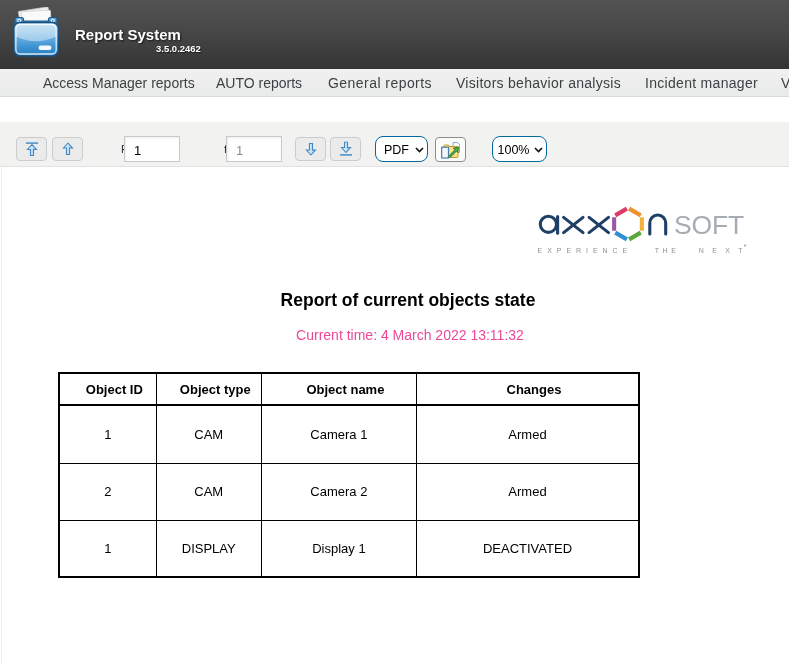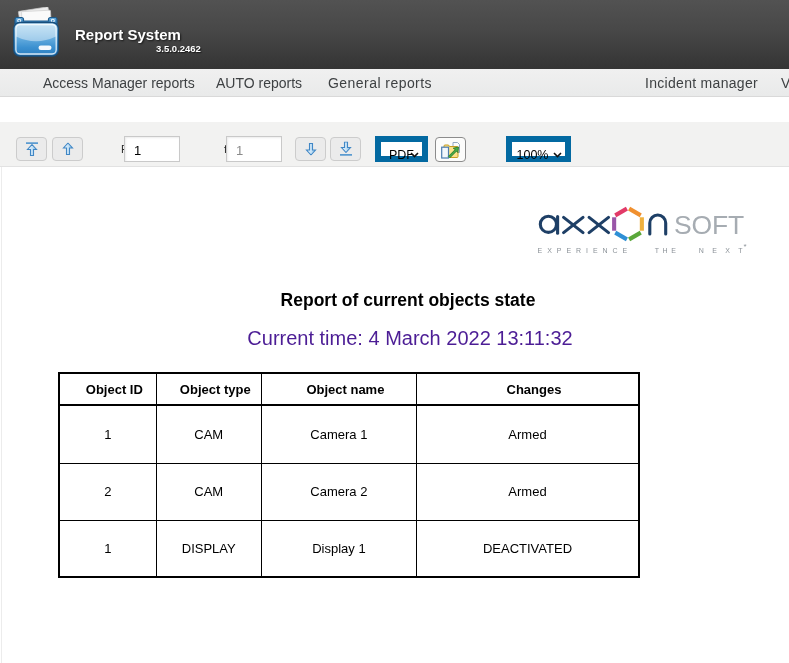--- a/index.html
+++ b/index.html
@@ -31,31 +31,31 @@
 #tb { position:absolute; left:0; top:122px; width:789px; height:45px;
   background:#f2f2f1; border-bottom:1px solid #e2e2e2; }
 .tbtn { position:absolute; top:15px; width:31px; height:24px; background:#ebebeb;
   border:1px solid #cccccc; border-radius:4px; }
 .tbtn svg { position:absolute; left:50%; top:50%; transform:translate(-50%,-50%); }
 .tlabel { position:absolute; top:21px; font-size:11px; color:#2b2b2b;margin-left:32px; }
 .tinput { position:absolute; top:14px; width:56px; height:26px; background:#fff;
   border:1px solid #c9c9c9; box-shadow:inset 1px 1px 2px rgba(0,0,0,.08);
   font-size:13px; padding:6px 0 0 9px; }
 .tsel { position:absolute; top:14px; height:26px; background:#fff;
-  border:6px solid #0369a1; border-radius:0; font-size:12.5px; color:#000; }
+  border:1px solid #0369a1; border-radius:8px; font-size:12.5px; color:#000; }
 .tsel .txt { position:absolute; left:8px; top:6px; }
 .tsel svg { position:absolute; right:3.5px; top:10px; }
 
 
 #rep { position:absolute; left:0; top:0; width:640px; height:663px; pointer-events:none; }
 #logo { position:absolute; left:535px; top:195px; }
 #title { position:absolute; left:57px; top:290px; width:702px; text-align:center;
   font-size:17.5px; font-weight:bold; color:#000; }
 #time { position:absolute; left:59px; top:327px; width:702px; text-align:center;
-  font-size:20px; color:#4c1d95; }
+  font-size:14px; color:#ec4899; }
 table { position:absolute; left:58px; top:372px; border-collapse:collapse;
   table-layout:fixed; }
 td,th { border:1px solid #000; font-size:13px; text-align:center; vertical-align:middle;
   padding:0; color:#000; }
 th { font-weight:bold; height:32px; }
 tr.h2 th { border-bottom:2px solid #000;padding-left:13px; }
 tr.r1 td { height:58px; } tr.r2 td { height:57px; } tr.r3 td { height:57px; } tr.r4 td { height:56px; }
 table { border:2px solid #000; }
 </style>
 </head>
@@ -91,20 +91,21 @@
       <rect x="25.5" y="38.5" width="13" height="4.6" rx="2.3" fill="rgba(255,255,255,.95)"></rect>
     </svg>
     <div class="t1">Report System</div>
     <div class="t2">3.5.0.2462</div>
   </div>
 
   <div id="menu">
     <span style="left:15px">Access Manager reports</span>
     <span style="left:188px">AUTO reports</span>
     <span style="left:300px;letter-spacing:.45px">General reports</span>
+    <span style="left:428px;letter-spacing:.28px">Visitors behavior analysis</span>
     <span style="left:617px;letter-spacing:.3px">Incident manager</span>
     <span style="left:753px">Visitors counter reports</span>
   </div>
 
 
   <div id="tb">
     <div class="tbtn" style="left:16px">
       <svg width="17" height="15" viewBox="0 0 17 15">
         <line x1="2.5" y1="1.6" x2="14.5" y2="1.6" stroke="#5b9bd0" stroke-width="1.7"></line>
         <path d="M8.5 3 L13 8 L10 8 L10 14 L7 14 L7 8 L4 8 Z" fill="url(#ag)" stroke="#4187c5" stroke-width="1.1"></path>
@@ -137,21 +138,21 @@
         </svg>
     </div>
     <div class="tbtn" style="left:435px;width:31px;height:25px;background:#fcfcfb;border-color:#8c8c8c">
       <svg width="20" height="18" viewBox="0 0 20 18">
         <path d="M12 1.5 L16.5 1.5 L18.5 3.5 L18.5 11.5 L12 11.5 Z" fill="#fdfdfd" stroke="#93a9c3" stroke-width="1"></path>
         <path d="M3 6.5 L3 5 Q3 4 4 4 L7.5 4 L8.5 5.5 L16 5.5 Q17 5.5 17 6.5 L17 15.5 Q17 16.5 16 16.5 L4 16.5 Q3 16.5 3 15.5 Z" fill="#fce189" stroke="#c49d22" stroke-width="1"></path>
         <rect x="0.7" y="6.2" width="6.8" height="10.8" fill="#f2f7fc" stroke="#4c7cb0" stroke-width="1.2"></rect>
         <path d="M7.2 15.6 L14.2 8.6 L12.2 7.2 L17.5 6 L16.8 11.6 L15.6 10 L8.6 17" fill="#47ab47" stroke="#2e7d2e" stroke-width="0.9"></path>
       </svg>
     </div>
-    <div class="tsel" style="left:506px;width:65px">
+    <div class="tsel" style="left:492px;width:55px">
         <span class="txt" style="left:4.5px">100%</span>
       <svg width="9" height="6" viewBox="0 0 9 6">
           <path d="M1 1 L4.5 4.5 L8 1" fill="none" stroke="#111" stroke-width="1.6"></path>
         </svg>
     </div>
     <svg width="0" height="0">
       <defs>
         <linearGradient id="ag" x1="0" y1="0" x2="1" y2="0">
             <stop offset="0" stop-color="#f0f8fe"></stop>
             <stop offset=".55" stop-color="#c3e0f5"></stop>

